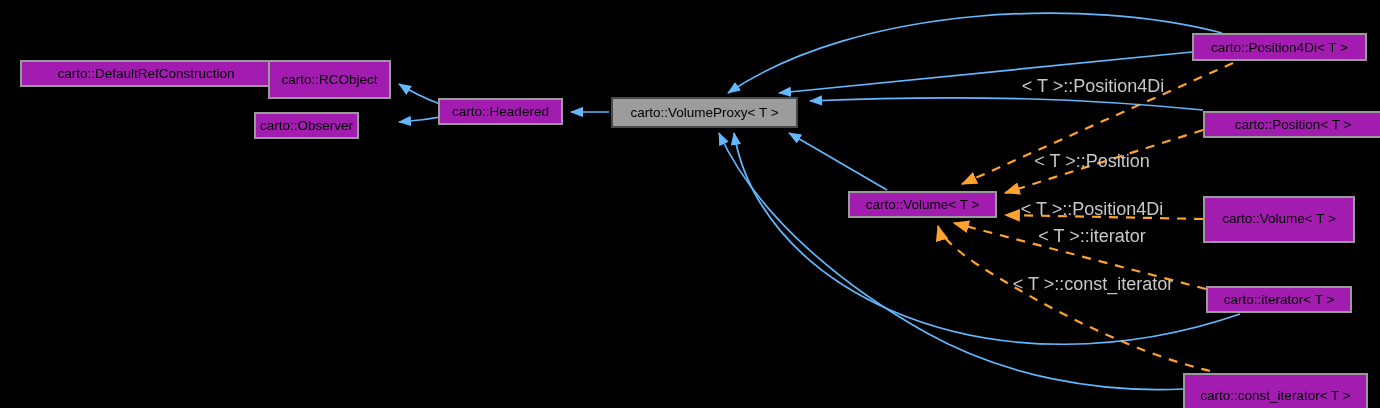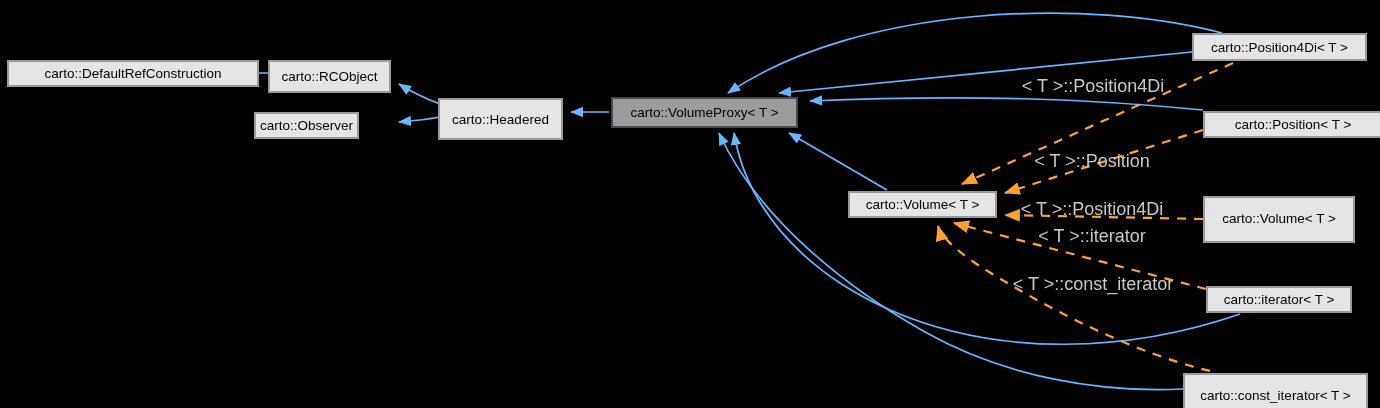--- a/index.html
+++ b/index.html
@@ -2,21 +2,21 @@
 <html><head>
 <meta charset="utf-8">
 <style>
   html,body{margin:0;padding:0;background:#000;}
   .stage{
     position:relative;width:1380px;height:408px;background:#000000;
     font-family:"Liberation Sans", sans-serif;overflow:hidden;
   }
   .edges{position:absolute;left:0;top:0;width:1380px;height:408px;}
   .node{
-    position:absolute;background:#e5e5e5;border:2px solid #9a9a9a;color:#000000;
+    position:absolute;background:#a21caf;border:2px solid #9a9a9a;color:#000000;
     display:flex;align-items:center;justify-content:center;text-align:center;
     font-size:13.5px;box-sizing:border-box;white-space:nowrap;cursor:pointer;
   }
   .node.focus{background:#9c9c9c;border-color:#4a4a4a;cursor:default;}
   .node .stack{display:flex;flex-direction:column;line-height:1.5;}
   .edge-label{
     position:absolute;transform:translate(-50%,-50%);color:#c8c8c8;
     font-size:18px;white-space:nowrap;
   }
 </style>
@@ -50,27 +50,27 @@
 
     <g fill="none" stroke="#ffa22e" stroke-width="2.2" stroke-dasharray="9 8">
       <path d="M1233,63 L962,184" marker-end="url(#arrow-orange)"></path>
       <path d="M1203,130 L1005,193" marker-end="url(#arrow-orange)"></path>
       <path d="M1203,219 L1005,215" marker-end="url(#arrow-orange)"></path>
       <path d="M1206,289 L954,223" marker-end="url(#arrow-orange)"></path>
       <path d="M1210,371 C1130,352 1040,305 975,263 Q942,240 938,226" marker-end="url(#arrow-orange)"></path>
     </g>
   </svg>
 
-  <div class="node" style="left:7px;top:60px;width:252px;height:27px">carto::DefaultRefConstruction</div>
+  <div class="node" style="left:20px;top:60px;width:252px;height:27px">carto::DefaultRefConstruction</div>
 
-  <div class="node" style="left:268px;top:60px;width:123px;height:33px">carto::RCObject</div>
+  <div class="node" style="left:268px;top:60px;width:123px;height:39px">carto::RCObject</div>
 
   <div class="node" style="left:254px;top:112px;width:105px;height:27px">carto::Observer</div>
 
-  <div class="node" style="left:438px;top:98px;width:125px;height:42px">carto::Headered</div>
+  <div class="node" style="left:438px;top:98px;width:125px;height:27px">carto::Headered</div>
 
   <div class="node focus" style="left:611px;top:97px;width:187px;height:31px">carto::VolumeProxy&lt; T &gt;</div>
 
   <div class="node" style="left:848px;top:191px;width:149px;height:27px">carto::Volume&lt; T &gt;</div>
 
   <div class="node" style="left:1192px;top:33px;width:175px;height:28px">carto::Position4Di&lt; T &gt;</div>
 
   <div class="node" style="left:1203px;top:111px;width:180px;height:27px">carto::Position&lt; T &gt;</div>
 
   <div class="node" style="left:1203px;top:196px;width:152px;height:47px">

